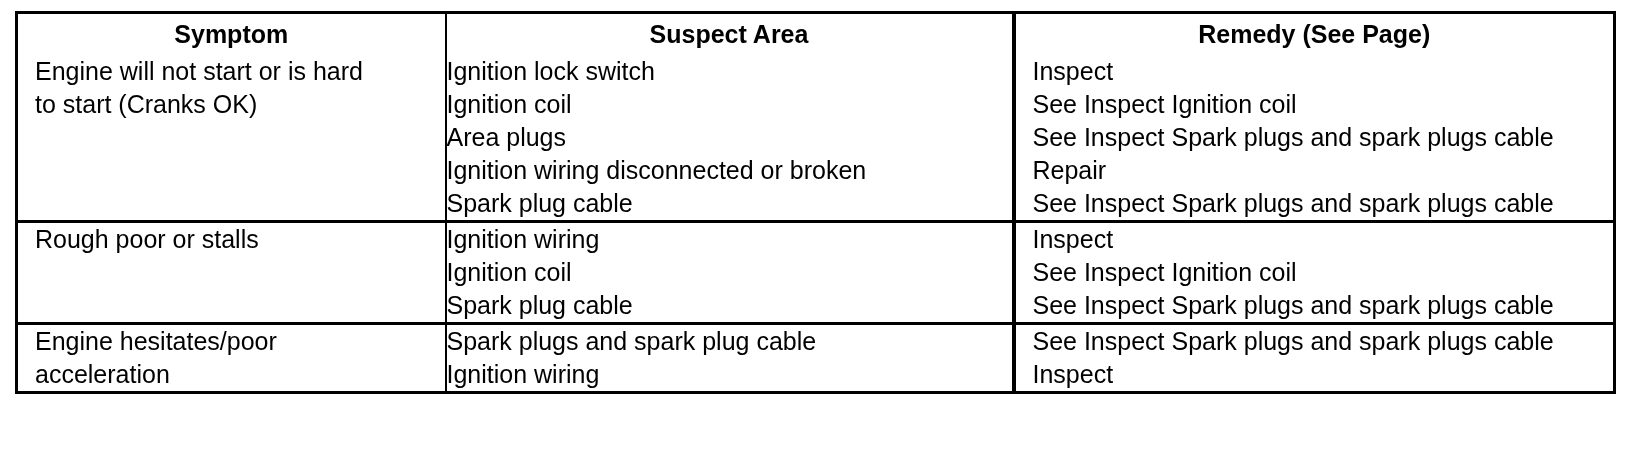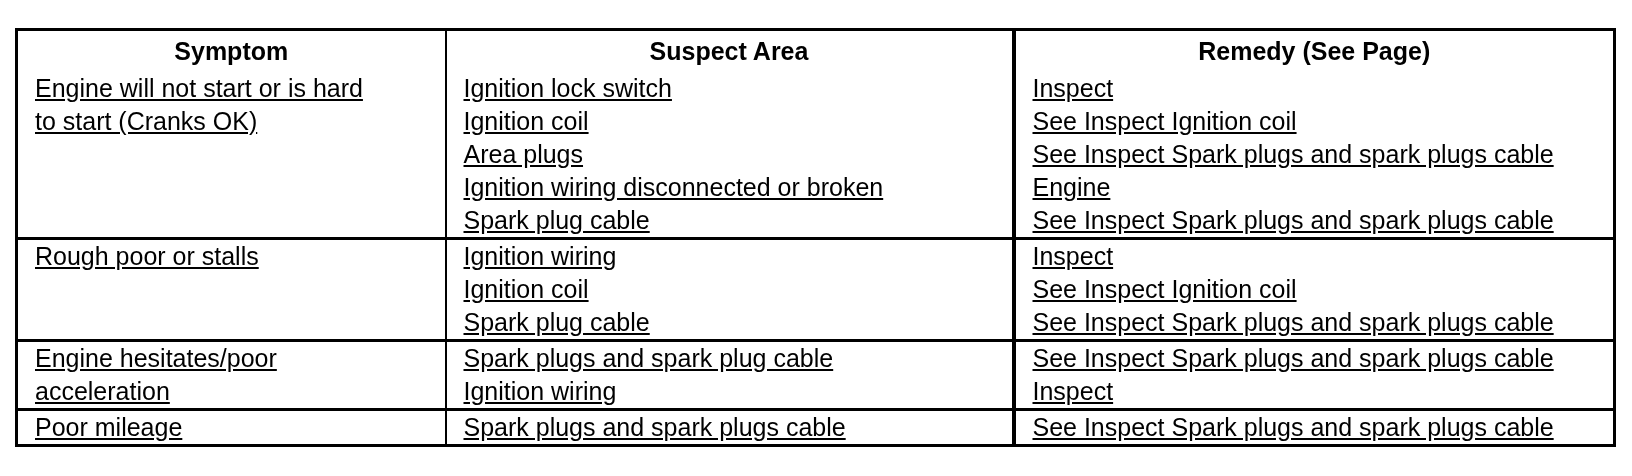--- a/index.html
+++ b/index.html
@@ -18,21 +18,21 @@
   #page {
     position: relative;
     width: 1632px;
     height: 476px;
     background: #ffffff;
   }
 
   .troubleshoot-table {
     position: absolute;
     left: 15px;
-    top: 28px;
+    top: 11px;
     width: 1598px;
     border-collapse: collapse;
     table-layout: fixed;
   }
 
   .troubleshoot-table col.col-symptom  { width: 429px; }
   .troubleshoot-table col.col-suspect  { width: 568px; }
   .troubleshoot-table col.col-remedy   { width: 601px; }
 
   .troubleshoot-table th,
@@ -67,38 +67,37 @@
     font-size: 25px;
     line-height: 33px;
     padding: 9px 0 10px 0;
   }
   tbody td.c-symptom {
     padding-left: 17px;
     padding-right: 10px;
     border-right: 2px solid #000;
   }
   tbody td.c-suspect {
-    padding-left: 17px;
     padding-right: 10px;
     border-right: 4px solid #000;
   }
   tbody td.c-remedy {
     padding-left: 17px;
     padding-right: 8px;
   }
 
   tbody tr.row-sep > td { border-bottom: 3px solid #000; }
 
   
   tbody tr.r1 > td { height: 156px; }
   tbody tr.r2 > td { height: 90px; }
   tbody tr.r3 > td { height: 55px; }
   tbody tr.r4 > td { height: 30px; }
 
-  .line { display: block; white-space: nowrap; text-decoration: underline; }
+  .line { display: block; white-space: nowrap; }
 </style>
 </head>
 <body>
 
 <div id="page">
 
   <table class="troubleshoot-table">
     <colgroup>
       <col class="col-symptom">
       <col class="col-suspect">
@@ -124,21 +123,21 @@
           <span class="line">Ignition lock switch</span>
           <span class="line">Ignition coil</span>
           <span class="line">Area plugs</span>
           <span class="line">Ignition wiring disconnected or broken</span>
           <span class="line">Spark plug cable</span>
         </td>
         <td class="c-remedy">
           <span class="line">Inspect</span>
           <span class="line">See Inspect  Ignition coil</span>
           <span class="line">See Inspect  Spark plugs and spark plugs cable</span>
-          <span class="line">Engine</span>
+          <span class="line">Repair</span>
           <span class="line">See Inspect  Spark plugs and spark plugs cable</span>
         </td>
       </tr>
 
       <tr class="r2 row-sep">
         <td class="c-symptom">
           <span class="line">Rough poor or stalls</span>
         </td>
         <td class="c-suspect">
           <span class="line">Ignition wiring</span>
@@ -160,28 +159,17 @@
         <td class="c-suspect">
           <span class="line">Spark plugs and spark plug cable</span>
           <span class="line">Ignition wiring</span>
         </td>
         <td class="c-remedy">
           <span class="line">See Inspect  Spark plugs and spark plugs cable</span>
           <span class="line">Inspect</span>
         </td>
       </tr>
 
-      <tr class="r4">
-        <td class="c-symptom">
-          <span class="line">Poor mileage</span>
-        </td>
-        <td class="c-suspect">
-          <span class="line">Spark plugs and spark plugs cable</span>
-        </td>
-        <td class="c-remedy">
-          <span class="line">See Inspect  Spark plugs and spark plugs cable</span>
-        </td>
-      </tr>
 
     </tbody>
   </table>
 
 </div>
 
 </body></html>

